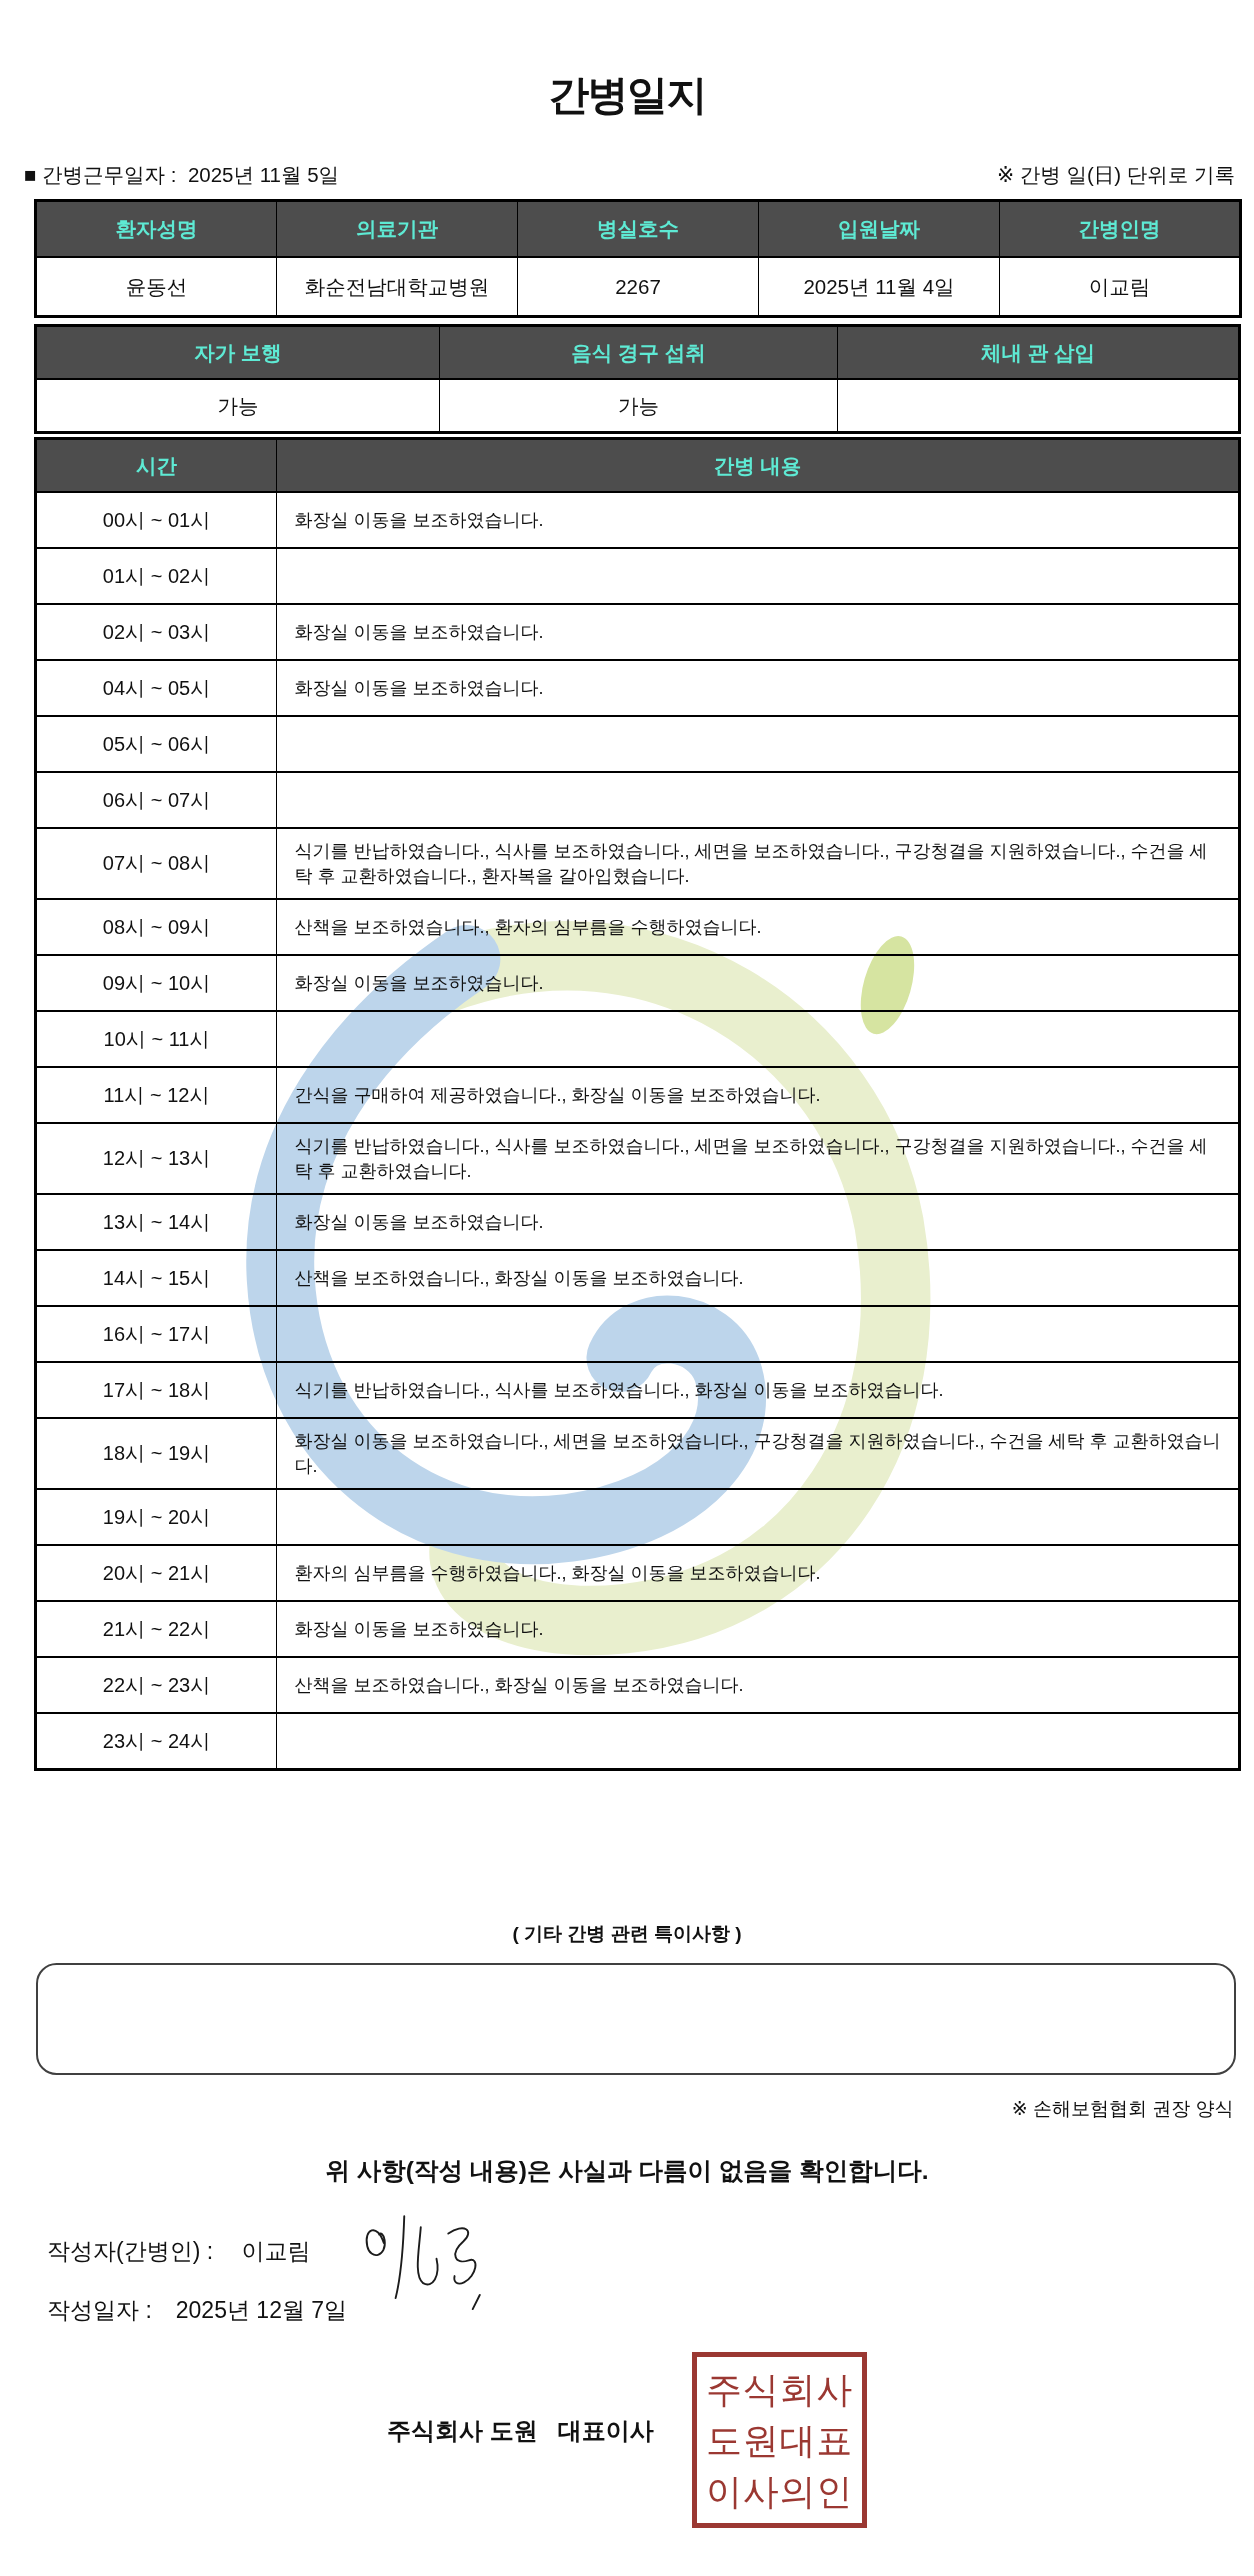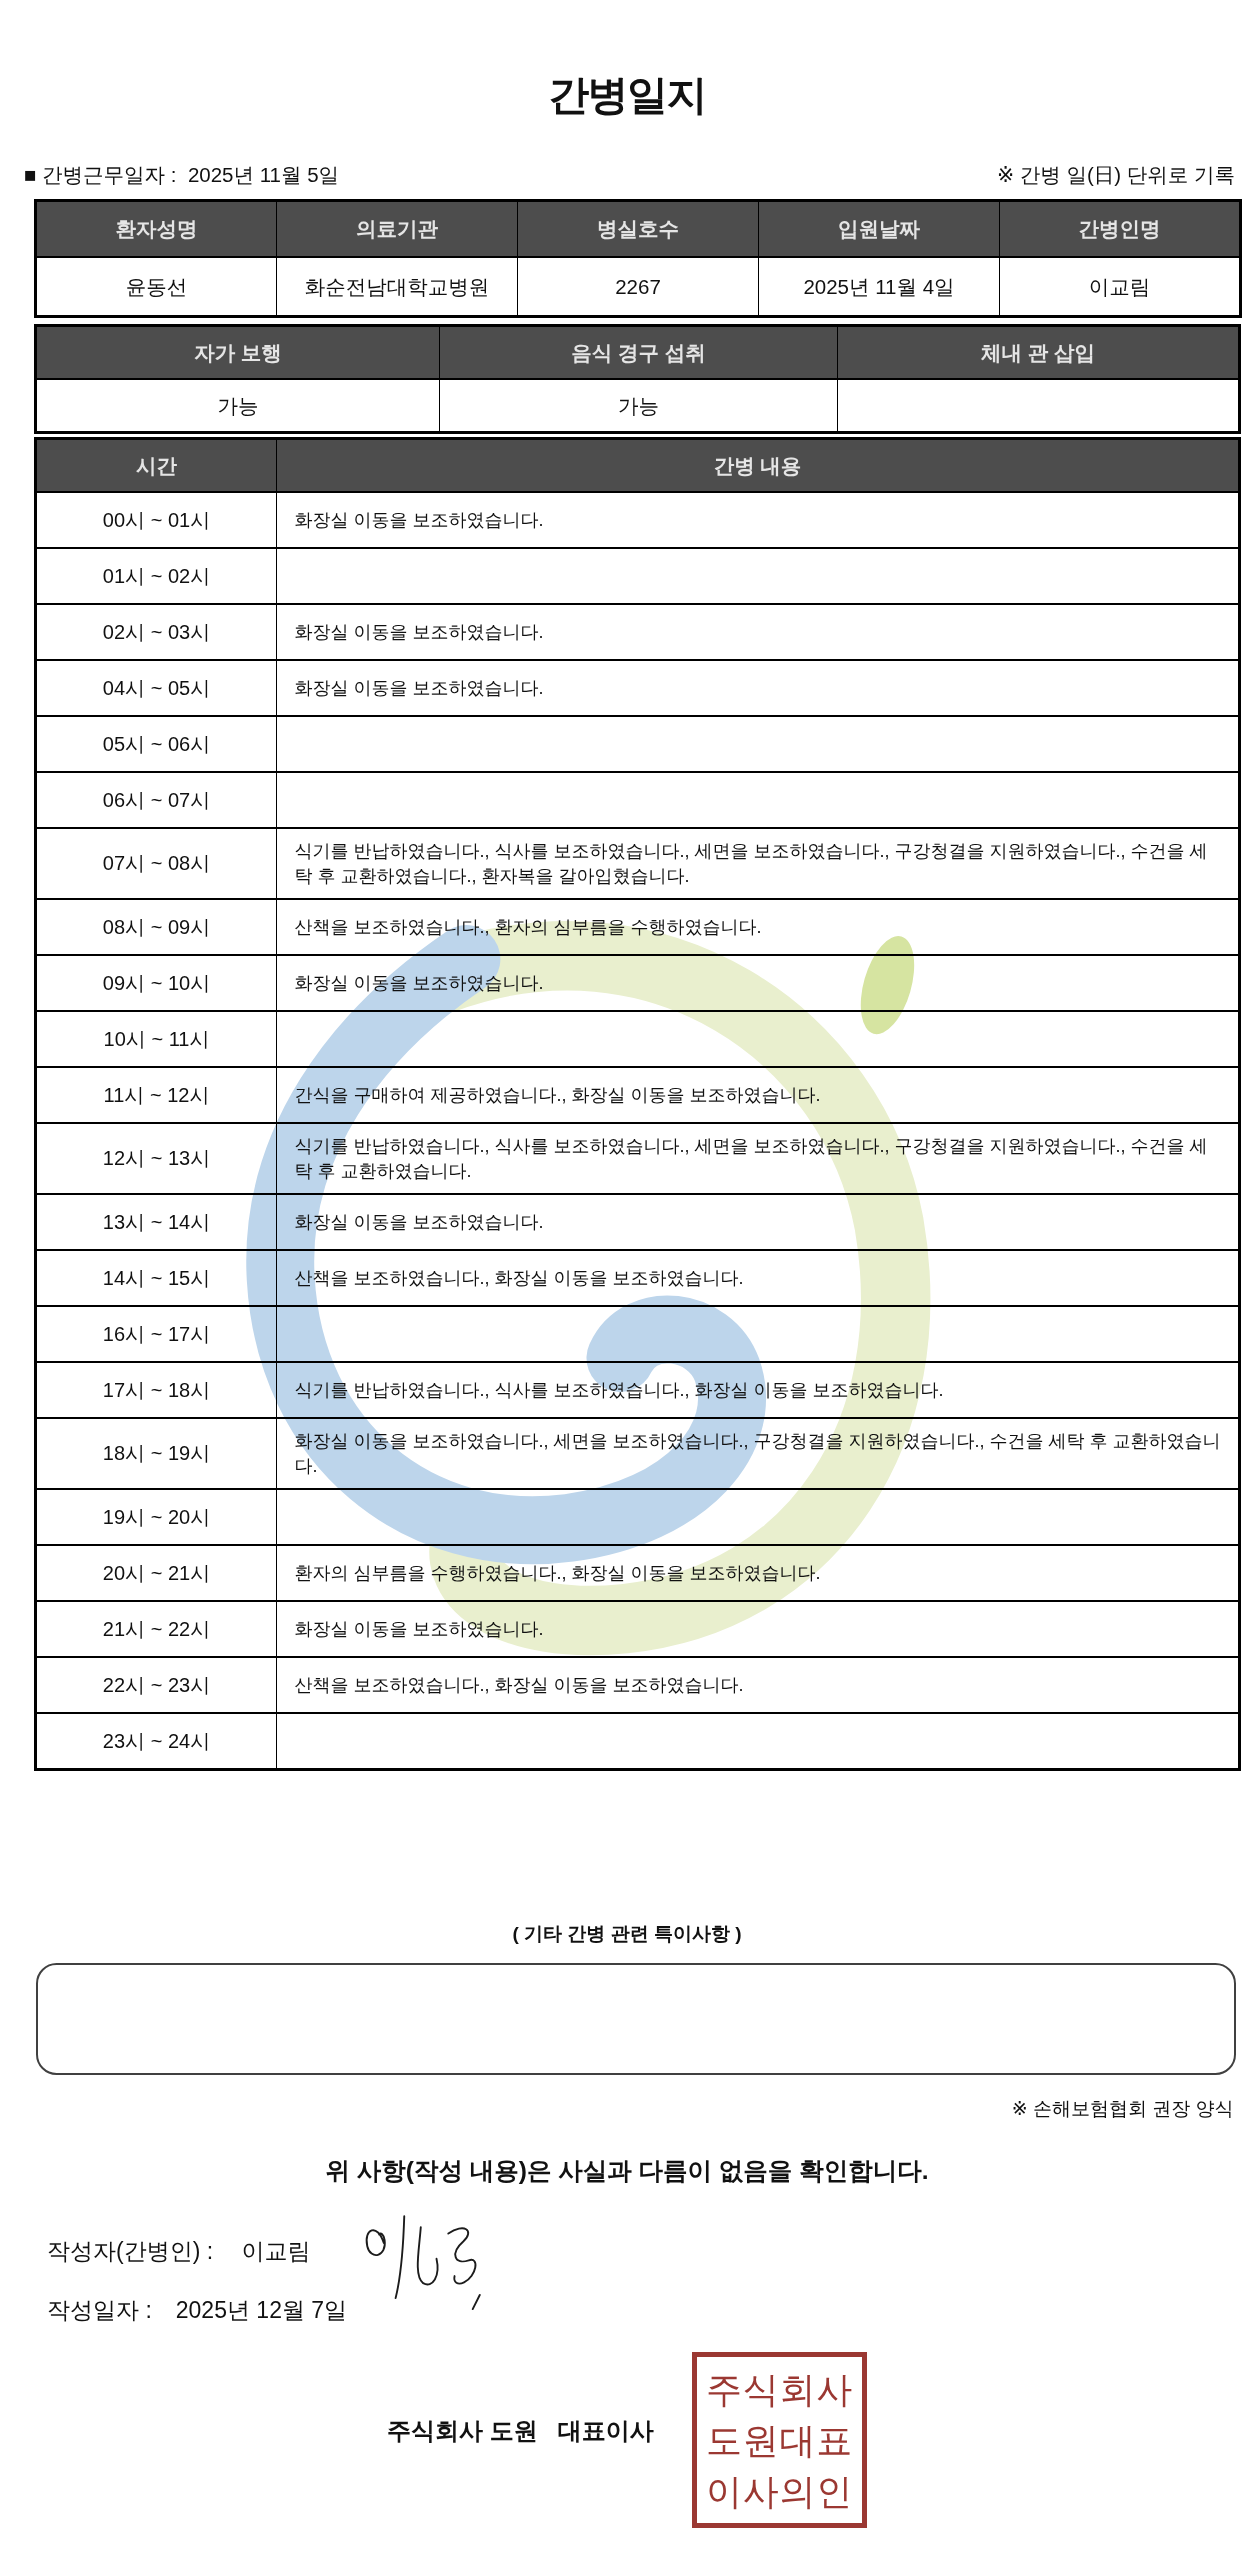--- a/index.html
+++ b/index.html
@@ -42,21 +42,21 @@
     border-left:1.6px solid #000;
     border-right:1.6px solid #000;
     border-top:2.4px solid #000;
     border-bottom:2.4px solid #000;
     padding:0;
     overflow:hidden;
   }
   table.bordered{border:3.2px solid #000;}
   th{
     background:#4d4d4d;
-    color:#e5e5e5;
+    color:#5eead4;
     font-weight:bold;
     font-size:20.5px;
     text-align:center;
   }
   td{
     font-size:20.5px;
     text-align:center;
     background:transparent;
   }
   #patient-table{top:199px;left:34px;}

